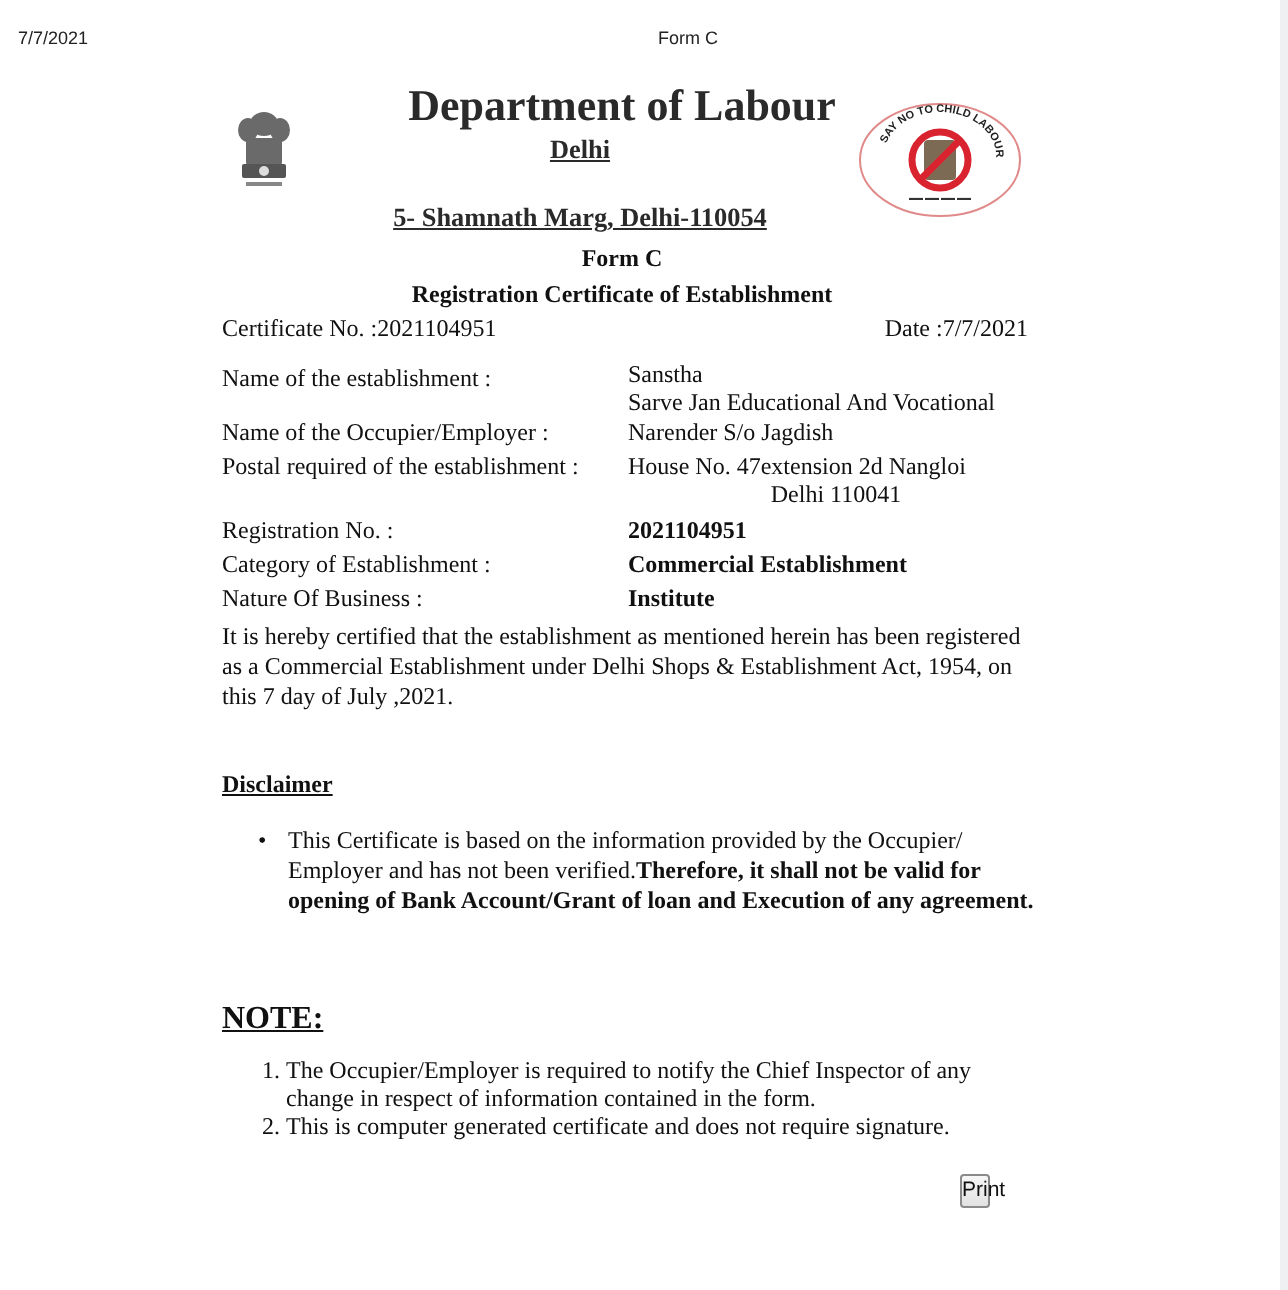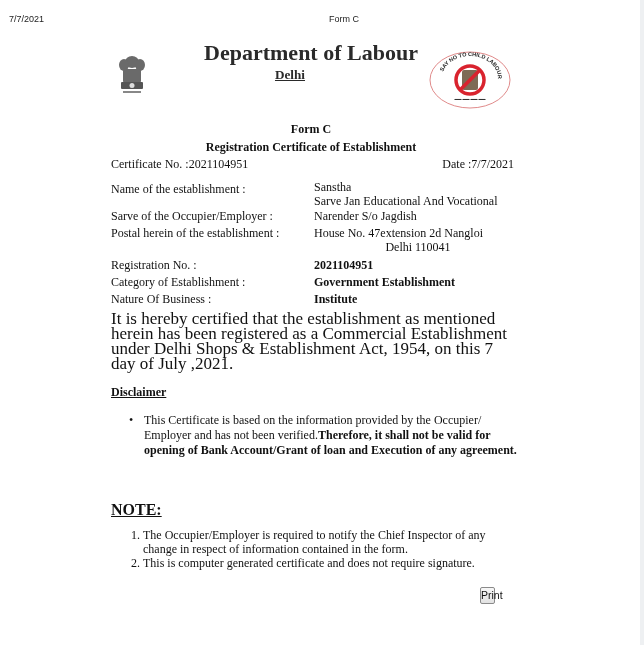--- a/index.html
+++ b/index.html
@@ -24,21 +24,21 @@
     .reg-title { position: absolute; top: 102px; left: 0; width: 400px; text-align: center; font-size: 12px; font-weight: bold; }
 
     .row { position: absolute; left: 0; width: 405px; font-size: 12px; line-height: 14px; }
     .row .lbl { position: absolute; left: 0; top: 0; }
     .row .val { position: absolute; left: 203px; top: 0; width: 205px; }
     .bold { font-weight: bold; }
 
     .cert-row { top: 119px; }
     .cert-row .date { position: absolute; right: 2px; top: 0; }
 
-    .para { position: absolute; left: 0; top: 273px; width: 405px; font-size: 17px; line-height: 15px; }
+    .para { position: absolute; left: 0; top: 273px; width: 405px; font-size: 12px; line-height: 15px; }
 
     .disclaimer-h { position: absolute; left: 0; top: 347px; font-size: 12px; font-weight: bold; text-decoration: underline; }
     .bullet-list { position: absolute; left: 18px; top: 375px; width: 390px; font-size: 12px; line-height: 15px; }
     .bullet-list .dot { position: absolute; left: 0; top: 0; }
     .bullet-list .txt { margin-left: 15px; display: block; }
 
     .note-h { position: absolute; left: 0; top: 463px; font-size: 16px; font-weight: bold; text-decoration: underline; }
     .note-list { position: absolute; left: 20px; top: 490px; width: 390px; font-size: 12px; line-height: 14px; }
     .note-item { position: relative; padding-left: 12px; }
     .note-item .num { position: absolute; left: 0; top: 0; }
@@ -65,20 +65,21 @@
         <rect x="9" y="16" width="18" height="14" rx="2"></rect>
         <rect x="7" y="29" width="22" height="7" rx="1" fill="#555"></rect>
         <circle cx="18" cy="32.5" r="2.5" fill="#ddd"></circle>
         <rect x="9" y="38" width="18" height="2" fill="#888"></rect>
       </g>
     </svg>
     <div class="dept-title"><span>Department of Labour</span></div>
     <div class="govt">
       <div>Delhi</div>
     </div>
+    <div class="address">5- Shamnath Marg, Delhi-110054</div>
     <svg class="logo" viewBox="0 0 84 60">
       <ellipse cx="42" cy="30" rx="40" ry="28" fill="#fff" stroke="#e08a8a" stroke-width="1"></ellipse>
       <path id="arcTop" d="M14 28 A28 22 0 0 1 70 28" fill="none"></path>
       <text font-size="5.5" font-weight="bold" fill="#222" font-family="Liberation Sans, sans-serif"><textPath href="#arcTop" startOffset="8%">SAY NO TO CHILD LABOUR</textPath></text>
       <rect x="34" y="20" width="16" height="20" rx="2" fill="#7d6a55"></rect>
       <circle cx="42" cy="30" r="14" fill="none" stroke="#d9232e" stroke-width="3.5"></circle>
       <line x1="32" y1="40" x2="52" y2="20" stroke="#d9232e" stroke-width="3.5"></line>
       <text x="42" y="50" font-size="3.5" text-anchor="middle" fill="#333" font-family="Liberation Sans, sans-serif">▬▬ ▬▬ ▬▬ ▬▬</text>
     </svg>
   </div>
@@ -93,40 +94,40 @@
 
   <div class="row" style="top:142px;">
     <span class="lbl" style="top:2px;">Name of the establishment :</span>
     <span class="val">
       <div>Sanstha</div>
       <div>Sarve Jan Educational And Vocational</div>
     </span>
   </div>
 
   <div class="row" style="top:171px;">
-    <span class="lbl">Sarve of the Occupier/Employer :</span>
+    <span class="lbl">Name of the Occupier/Employer :</span>
     <span class="val">Narender S/o Jagdish</span>
   </div>
 
   <div class="row" style="top:188px;">
-    <span class="lbl">Postal herein of the establishment :</span>
+    <span class="lbl">Postal required of the establishment :</span>
     <span class="val">
       <div>House No. 47extension 2d Nangloi</div>
       <div style="padding-left:3px;text-align:center;">Delhi 110041</div>
     </span>
   </div>
 
   <div class="row" style="top:220px;">
     <span class="lbl">Registration No. :</span>
     <span class="val bold">2021104951</span>
   </div>
 
   <div class="row" style="top:237px;">
     <span class="lbl">Category of Establishment :</span>
-    <span class="val bold">Government Establishment</span>
+    <span class="val bold">Commercial Establishment</span>
   </div>
 
   <div class="row" style="top:254px;">
     <span class="lbl">Nature Of Business :</span>
     <span class="val bold">Institute</span>
   </div>
 
   <div class="para">It is hereby certified that the establishment as mentioned herein has been registered as a Commercial Establishment under Delhi Shops &amp; Establishment Act, 1954, on this 7 day of July ,2021.</div>
 
   <div class="disclaimer-h">Disclaimer</div>

